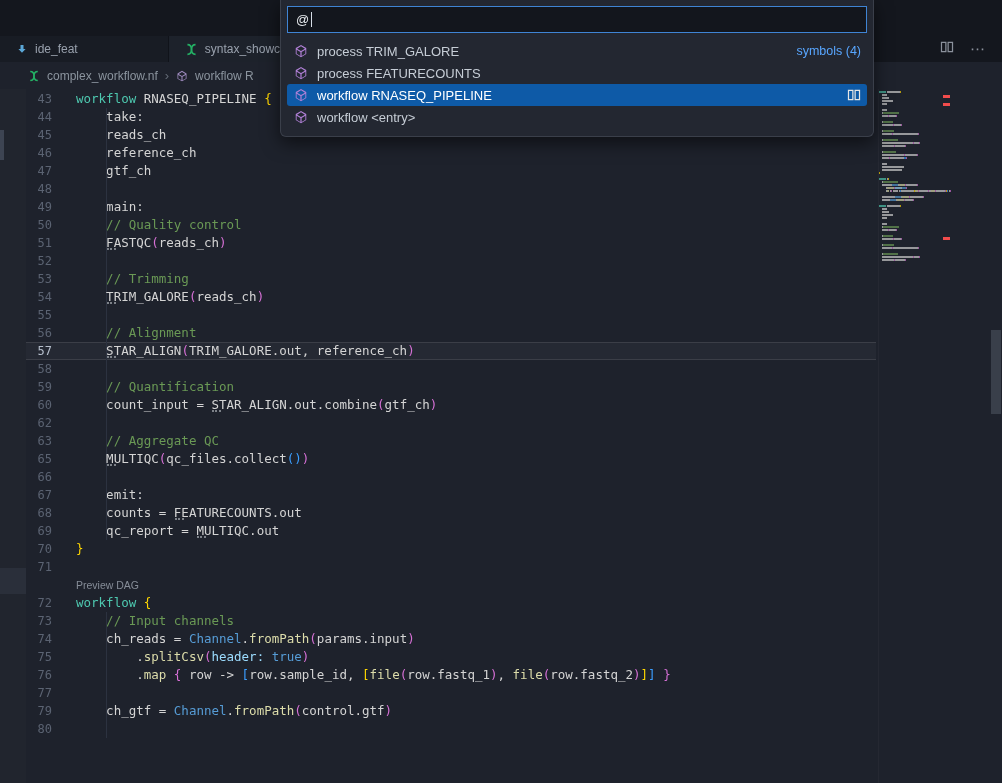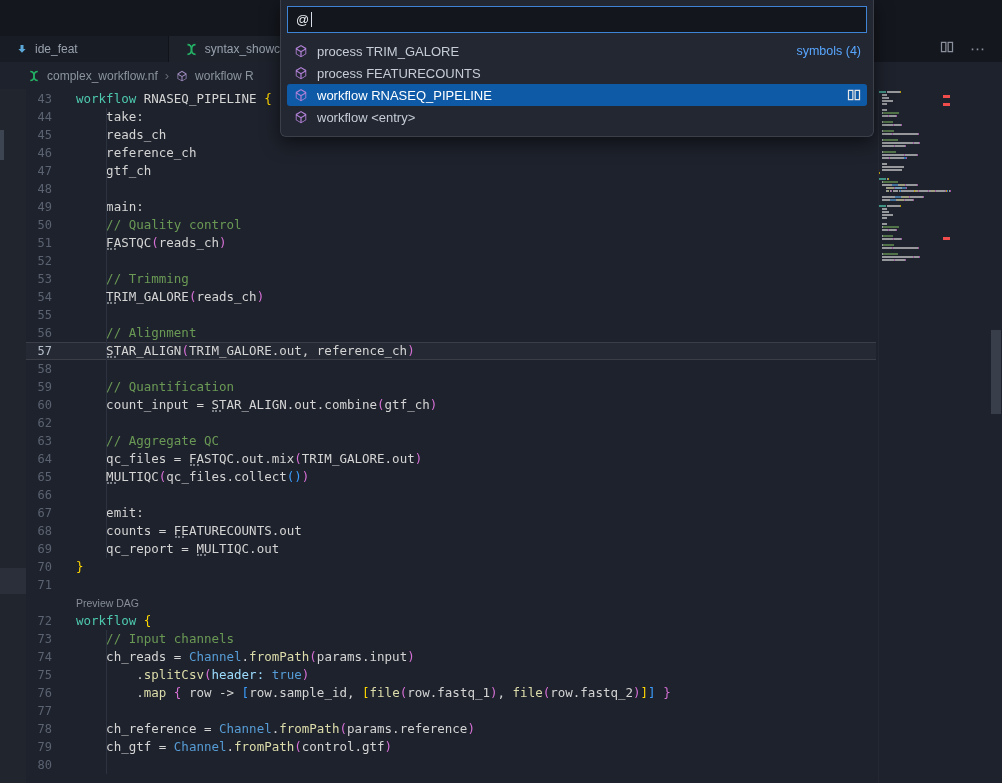--- a/index.html
+++ b/index.html
@@ -211,24 +211,20 @@
       </div>
       <div class="row">
         <span class="ln">62</span>
         <div class="code"><i class="guide"></i></div>
       </div>
       <div class="row">
         <span class="ln">63</span>
         <div class="code"><i class="guide"></i><span class="tok-pl">    </span><span class="tok-cm">// Aggregate QC</span></div>
       </div>
       <div class="row">
-        <span class="ln">64</span>
-        <div class="code"><i class="guide"></i><span class="tok-pl">    qc_files = </span><span class="tok-pl hint">FASTQC</span><span class="tok-pl">.out.mix</span><span class="tok-b2">(</span><span class="tok-pl">TRIM_GALORE.out</span><span class="tok-b2">)</span></div>
-      </div>
-      <div class="row">
         <span class="ln">65</span>
         <div class="code"><i class="guide"></i><span class="tok-pl">    </span><span class="tok-pl hint">MULTIQC</span><span class="tok-b2">(</span><span class="tok-pl">qc_files.collect</span><span class="tok-b3">(</span><span class="tok-b3">)</span><span class="tok-b2">)</span></div>
       </div>
       <div class="row">
         <span class="ln">66</span>
         <div class="code"><i class="guide"></i></div>
       </div>
       <div class="row">
         <span class="ln">67</span>
         <div class="code"><i class="guide"></i><span class="tok-pl">    emit:</span></div>
@@ -269,24 +265,20 @@
         <span class="ln">75</span>
         <div class="code"><i class="guide"></i><span class="tok-pl">        .</span><span class="tok-fn">splitCsv</span><span class="tok-b2">(</span><span class="tok-prop">header:</span><span class="tok-pl"> </span><span class="tok-ty">true</span><span class="tok-b2">)</span></div>
       </div>
       <div class="row">
         <span class="ln">76</span>
         <div class="code"><i class="guide"></i><span class="tok-pl">        .</span><span class="tok-fn">map</span><span class="tok-pl"> </span><span class="tok-b2">{</span><span class="tok-pl"> row </span><span class="tok-pl">-&gt;</span><span class="tok-pl"> </span><span class="tok-b3">[</span><span class="tok-pl">row.sample_id, </span><span class="tok-b1">[</span><span class="tok-fn">file</span><span class="tok-b2">(</span><span class="tok-pl">row.fastq_1</span><span class="tok-b2">)</span><span class="tok-pl">, </span><span class="tok-fn">file</span><span class="tok-b2">(</span><span class="tok-pl">row.fastq_2</span><span class="tok-b2">)</span><span class="tok-b1">]</span><span class="tok-b3">]</span><span class="tok-pl"> </span><span class="tok-b2">}</span></div>
       </div>
       <div class="row">
         <span class="ln">77</span>
         <div class="code"><i class="guide"></i></div>
-      </div>
-      <div class="row">
-        <span class="ln">78</span>
-        <div class="code"><i class="guide"></i><span class="tok-pl">    ch_reference = </span><span class="tok-ty">Channel</span><span class="tok-pl">.</span><span class="tok-fn">fromPath</span><span class="tok-b2">(</span><span class="tok-pl">params.reference</span><span class="tok-b2">)</span></div>
       </div>
       <div class="row">
         <span class="ln">79</span>
         <div class="code"><i class="guide"></i><span class="tok-pl">    ch_gtf = </span><span class="tok-ty">Channel</span><span class="tok-pl">.</span><span class="tok-fn">fromPath</span><span class="tok-b2">(</span><span class="tok-pl">control.gtf</span><span class="tok-b2">)</span></div>
       </div>
       <div class="row">
         <span class="ln">80</span>
         <div class="code"><i class="guide"></i></div>
       </div>
     </div>

